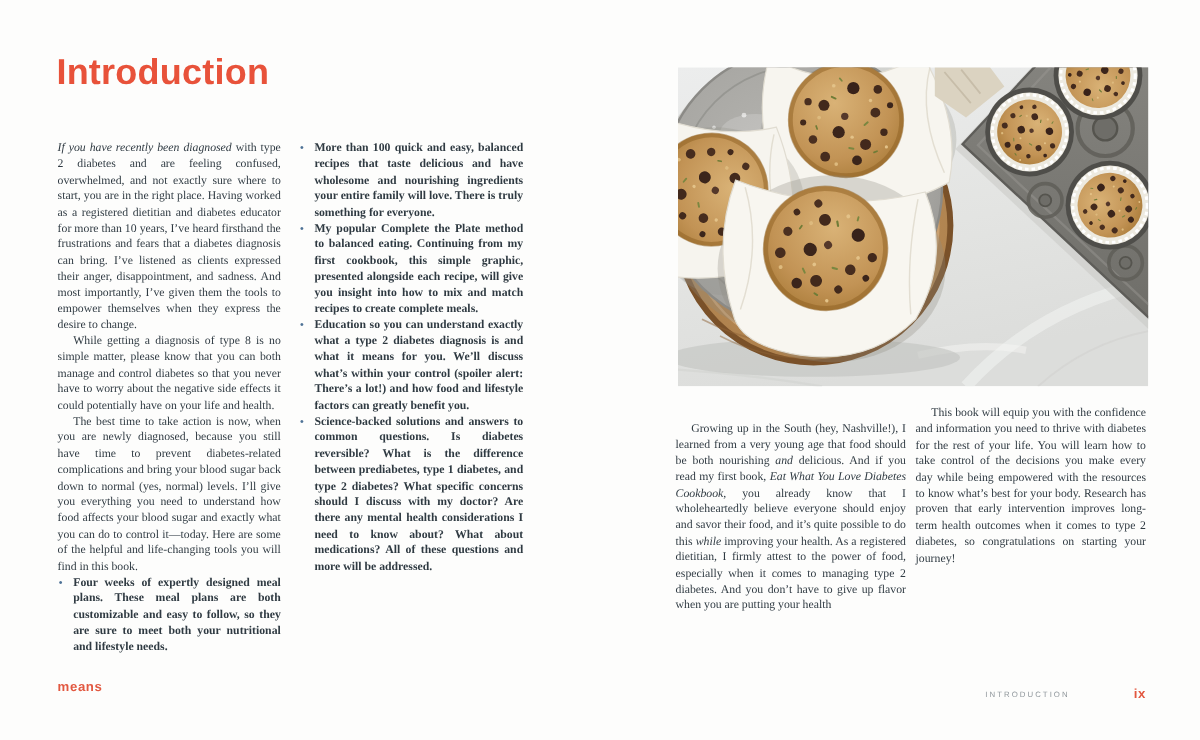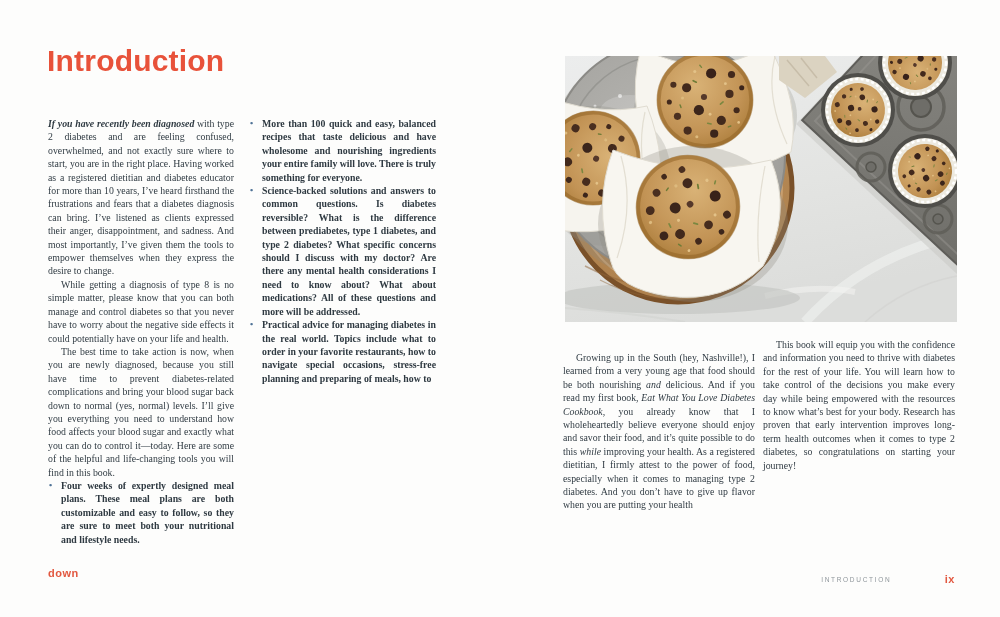--- a/index.html
+++ b/index.html
@@ -21,21 +21,21 @@
     text-align:justify;
   }
   .col p{margin:0;}
   .col p.indent{text-indent:13px;}
   .col ul{margin:0;padding:0;list-style:none;font-weight:bold;}
   .col li{position:relative;padding-left:13px;}
   .col li::before{
     content:"•";position:absolute;left:1px;top:0;
     color:var(--bullet_blue,#4e7296);font-size:9px;
   }
-  .seg-bolditalic{font-weight:700;font-style:italic;}
+  .seg-bolditalic{font-weight:400;font-style:italic;}
   .seg-italic{font-style:italic;font-family:Liberation Serif, serif;}
   #lcol1{left:48px;top:117px;}
   #lcol2{left:249px;top:117px;width:187px;}
   #rcol1{left:563px;top:338px;width:192px;}
   #rcol2{left:763px;top:338px;width:192px;}
   .cont{padding-left:13px;}
   .after-gap{margin-top:13px !important;}
   .photo{
     position:absolute;left:565px;top:56px;width:392px;height:266px;
     margin:0;overflow:hidden;
@@ -72,26 +72,27 @@
       <p class="indent">While getting a diagnosis of type 8 is no simple matter, please know that you can both manage and control diabetes so that you never have to worry about the negative side effects it could potentially have on your life and health.</p>
       <p class="indent">The best time to take action is now, when you are newly diagnosed, because you still have time to prevent diabetes-related complications and bring your blood sugar back down to normal (yes, normal) levels. I’ll give you everything you need to understand how food affects your blood sugar and exactly what you can do to control it—today. Here are some of the helpful and life-changing tools you will find in this book.</p>
       <ul>
         <li>Four weeks of expertly designed meal plans. These meal plans are both customizable and easy to follow, so they are sure to meet both your nutritional and lifestyle needs.</li>
       </ul>
     </div>
 
     <div class="col" id="lcol2">
       <ul>
         <li>More than 100 quick and easy, balanced recipes that taste delicious and have wholesome and nourishing ingredients your entire family will love. There is truly something for everyone.</li>
+        <li>My popular Complete the Plate method to balanced eating. Continuing from my first cookbook, this simple graphic, presented alongside each recipe, will give you insight into how to mix and match recipes to create complete meals.</li>
+        <li>Education so you can understand exactly what a type 2 diabetes diagnosis is and what it means for you. We’ll discuss what’s within your control (spoiler alert: There’s a lot!) and how food and lifestyle factors can greatly benefit you.</li>
         <li>Science-backed solutions and answers to common questions. Is diabetes reversible? What is the difference between prediabetes, type 1 diabetes, and type 2 diabetes? What specific concerns should I discuss with my doctor? Are there any mental health considerations I need to know about? What about medications? All of these questions and more will be addressed.</li>
-        <li>Practical advice for managing diabetes in the real world. Topics include what to order in your favorite restaurants, how to navigate special occasions, stress-free planning and preparing of meals, how to</li>
       </ul>
     </div>
 
-    <div class="folio folio-left">down</div>
+    <div class="folio folio-left">means</div>
   </section>
 
   <section>
 
     <figure class="photo">
       <svg width="392" height="266" viewBox="0 0 392 266" xmlns="http://www.w3.org/2000/svg">
         <defs>
           <linearGradient id="marble" x1="0" y1="0" x2="0.3" y2="1">
             <stop offset="0" stop-color="#eceded"></stop>
             <stop offset="0.6" stop-color="#e3e4e2"></stop>

